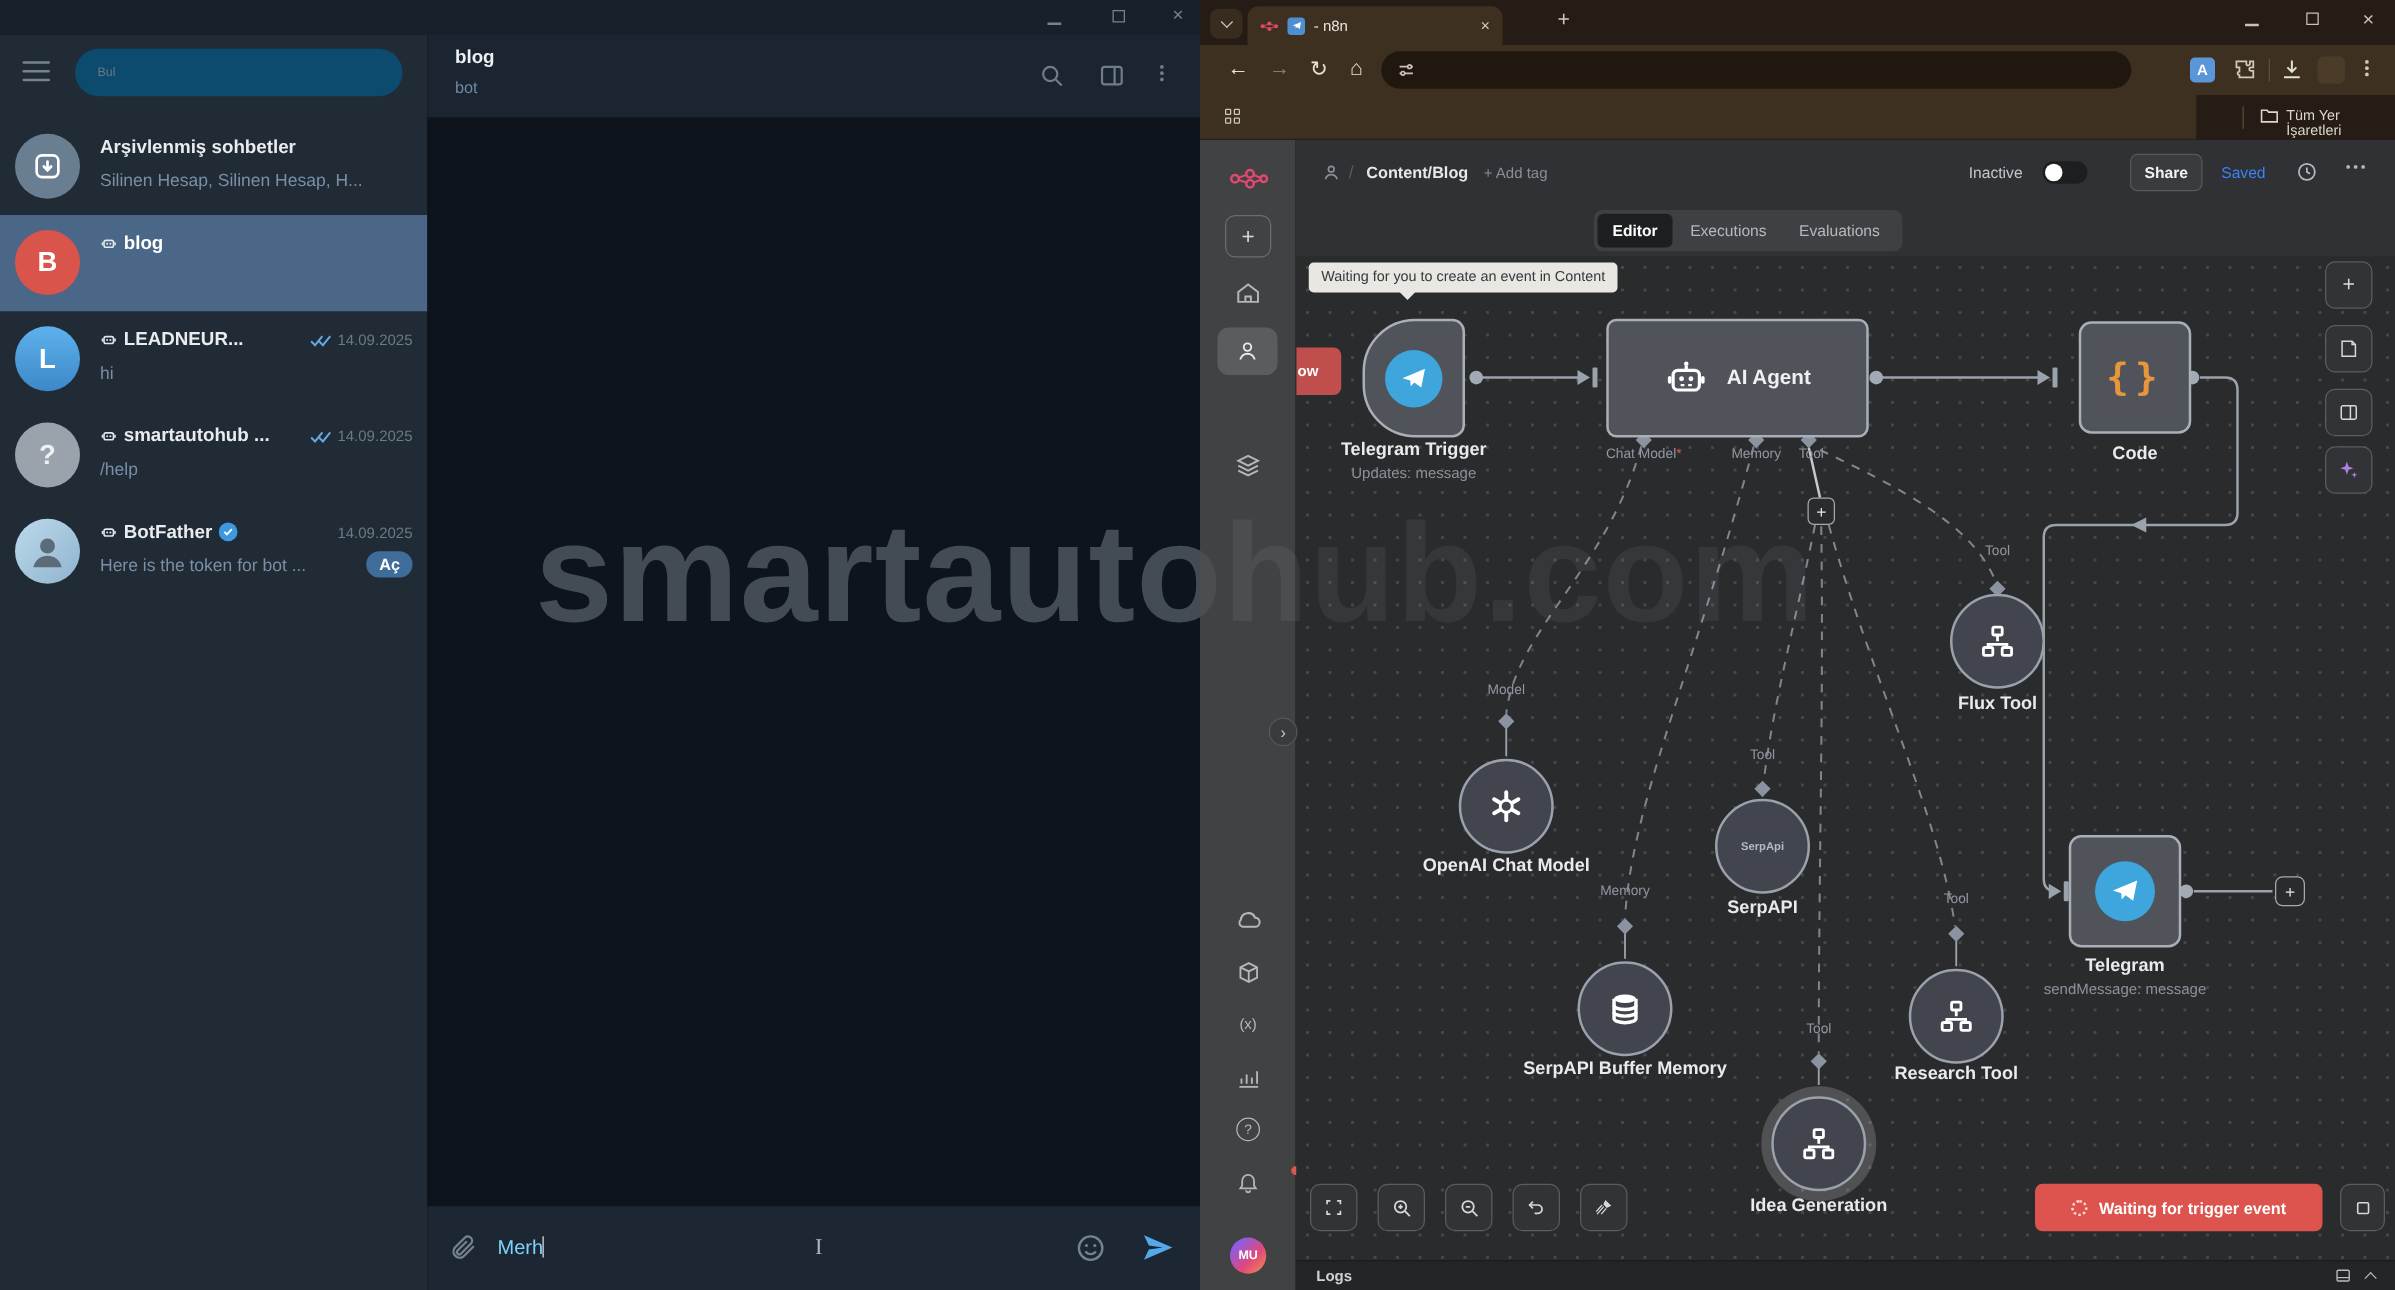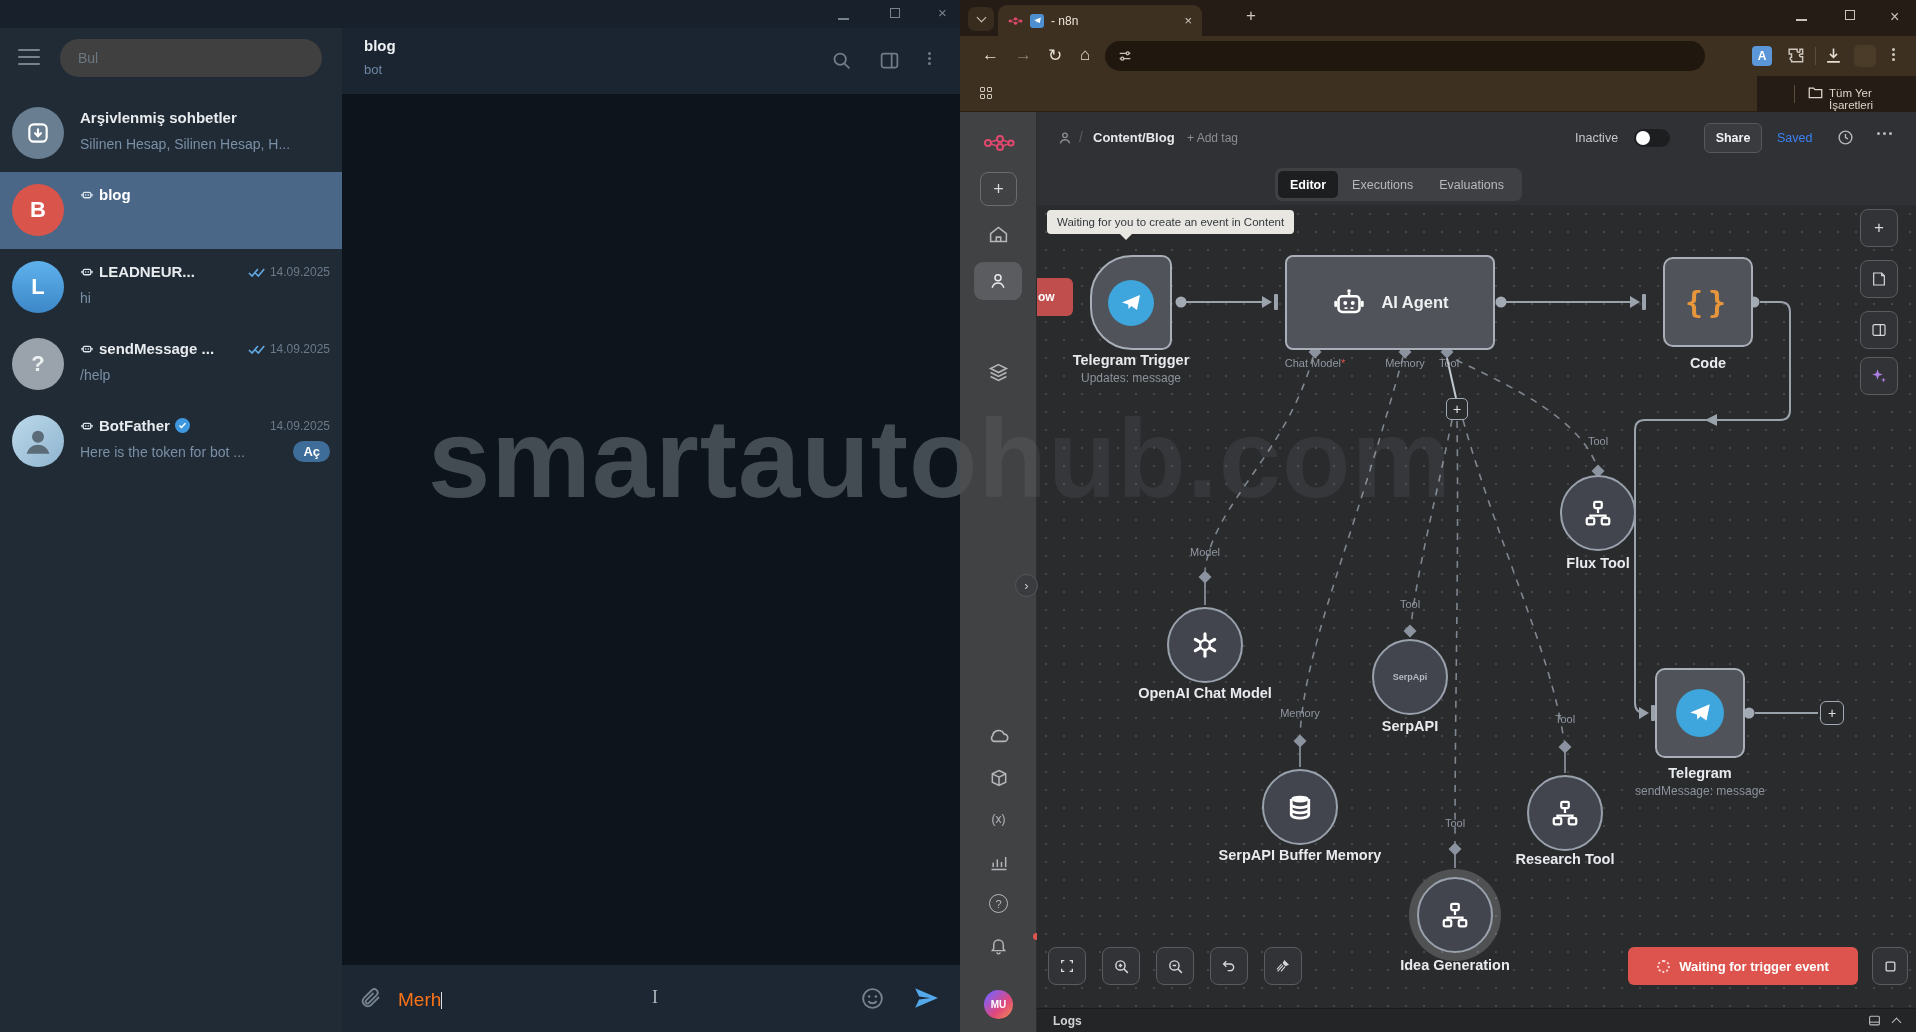--- a/index.html
+++ b/index.html
@@ -10,22 +10,22 @@
 
   
   #tg-window { left:0; top:0; width:960px; height:1032px; background:#0d141b; }
   .tg-titlebar { left:0; top:0; width:960px; height:28px; background:#18212b; }
   .winmin { border-bottom:2px solid #76828e; height:7px; width:11px; }
   .winmax { border:1.5px solid #76828e; width:10px; height:10px; }
   .winx { font-size:15px; line-height:12px; color:#76828e; }
 
   .tg-sidebar { left:0; top:28px; width:342px; height:1004px; background:#202b36; }
   .hamburger div { width:22px; height:2px; background:#76828e; margin-bottom:5px; border-radius:1px;}
-  .tg-search { left:60px; top:11px; width:262px; height:38px; background:#404040; border:none;
-    border-radius:19px; color:#cdd4da; padding:0 18px; font-size:14px; outline:none; }
+  .tg-search { left:60px; top:11px; width:262px; height:38px; background:#0c4a6e; border:none;
+    border-radius:19px; color:#cdd4da; padding:0 18px; font-size:10px; outline:none; }
   .tg-search::placeholder { color:#6b7challenge882; color:#6b7882; }
   .chatrow { left:0; width:342px; height:77px; }
   .chatrow.sel { background:#4a6787; }
   .avatar { left:12px; top:12px; width:52px; height:52px; border-radius:50%;
     display:flex; align-items:center; justify-content:center; color:#fff;
     font-size:22px; font-weight:bold; }
   .ctitle { left:80px; top:14px; font-size:15px; font-weight:bold; color:#e9ecef;
     display:flex; align-items:center; gap:5px; max-width:170px; white-space:nowrap; }
   .csub { left:80px; top:41px; font-size:14px; color:#7a8fa5; white-space:nowrap;
     max-width:210px; overflow:hidden; }
@@ -34,21 +34,21 @@
   .acbadge { right:12px; top:38px; background:#3f6d99; color:#fff; font-size:13px;
     font-weight:bold; border-radius:12px; padding:3px 10px; }
   .vbadge { width:15px; height:15px; border-radius:50%; background:#3e98e0; display:inline-flex;
     align-items:center; justify-content:center; }
 
   .tg-chat { left:342px; top:28px; width:618px; height:1004px; background:#0d141b; }
   .tg-chat-header { left:0; top:0; width:618px; height:66px; background:#1b2531; }
   .hicon { top:22px; color:#707c88; }
   .tg-body { left:0; top:66px; width:618px; height:871px; background:#0d141b; overflow:hidden; }
   .tg-composer { left:0; top:937px; width:618px; height:67px; background:#1c2733; }
-  .composer-text { font-size:19px; color:#f97316; }
+  .composer-text { font-size:16px; color:#7dd3fc; }
   .caret { display:inline-block; width:1px; height:17px; background:#dde1e5; vertical-align:-3px; }
 
   
   .boticon { display:inline-flex; }
 
   
   #br-window { left:960px; top:0; width:956px; height:1032px; background:#251d15; }
   .br-tabstrip { left:0; top:0; width:956px; height:36px; background:#251d15; }
   .tabsearch { left:8px; top:7px; width:26px; height:24px; background:#382c1f; border-radius:7px;
     display:flex; align-items:center; justify-content:center; }
@@ -226,21 +226,21 @@
       <div class="abs ctitle">
         <span class="boticon">
             <svg width="14" height="13" viewBox="0 0 24 24">
               <rect x="5" y="8" width="14" height="10" rx="3" fill="none" stroke="#dfe6ec" stroke-width="2.4"></rect>
               <circle cx="9.6" cy="13" r="1.5" fill="#dfe6ec"></circle>
               <circle cx="14.4" cy="13" r="1.5" fill="#dfe6ec"></circle>
               <rect x="1.6" y="10.5" width="2.4" height="5" rx="1.2" fill="#dfe6ec"></rect>
               <rect x="20" y="10.5" width="2.4" height="5" rx="1.2" fill="#dfe6ec"></rect>
             </svg>
           </span>
-        <span>sendMessage ...</span>
+        <span>smartautohub ...</span>
       </div>
       <div class="abs cmeta">
         <svg width="18" height="11" viewBox="0 0 20 12">
             <path d="M1 6.5l3.5 3.5L11 2" fill="none" stroke="#63a8e0" stroke-width="1.8"></path>
             <path d="M8 6.5l3.5 3.5L18 2" fill="none" stroke="#63a8e0" stroke-width="1.8"></path>
           </svg>
         <span>14.09.2025</span>
       </div>
       <div class="abs csub">/help</div>
     </div>

